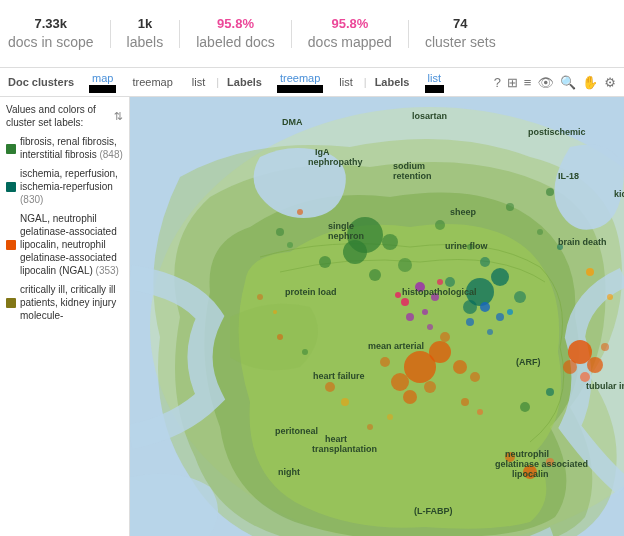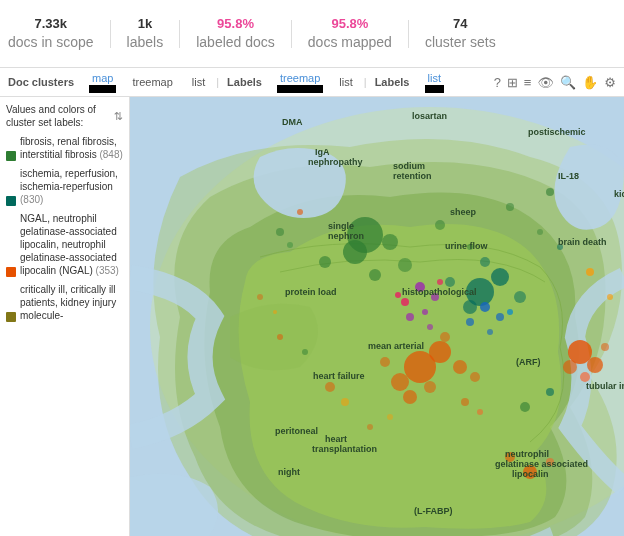--- a/index.html
+++ b/index.html
@@ -52,21 +52,21 @@
     }
     .sidebar-header {
       display: flex;
       align-items: center;
       justify-content: space-between;
       margin-bottom: 6px;
     }
     .sidebar-title { font-size: 10px; color: #333; line-height: 1.3; }
     .sort-icon { color: #888; cursor: pointer; font-size: 11px; }
 
-    .legend-item { display: flex; align-items: flex-end; margin-bottom: 6px; gap: 4px; }
+    .legend-item { display: flex; align-items: center; margin-bottom: 6px; gap: 4px; }
     .legend-color { width: 10px; height: 10px; min-width: 10px; margin-top: 1px; border-radius: 1px; }
     .legend-text { color: #333; line-height: 1.3; font-size: 10px; }
     .legend-count { color: #888; }
 
     .map-area {
       flex: 1;
       position: relative;
       overflow: hidden;
       background: #b8d4e8;
     }

